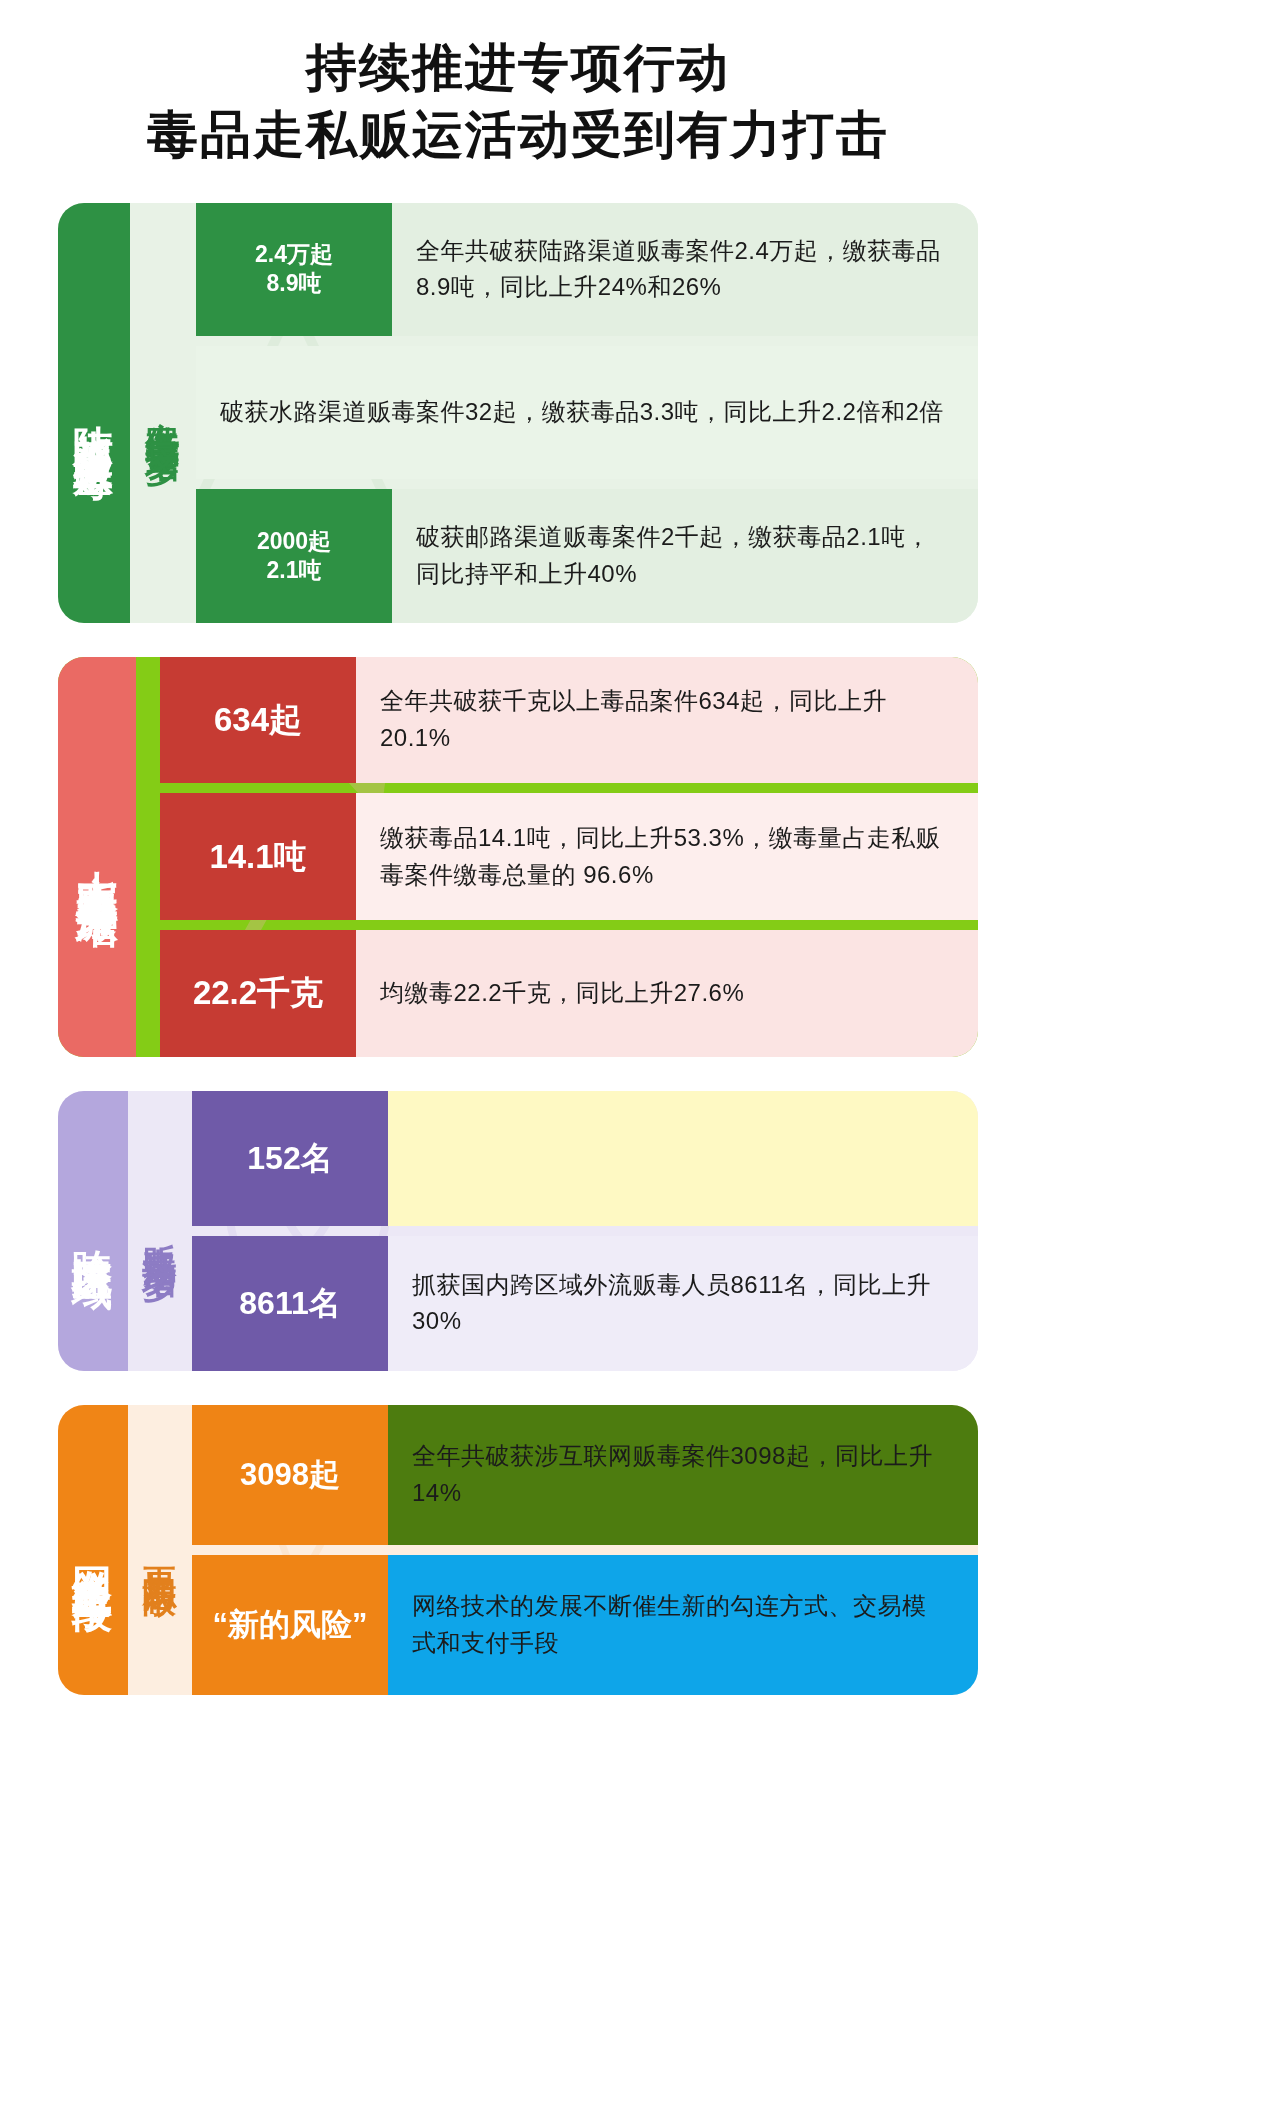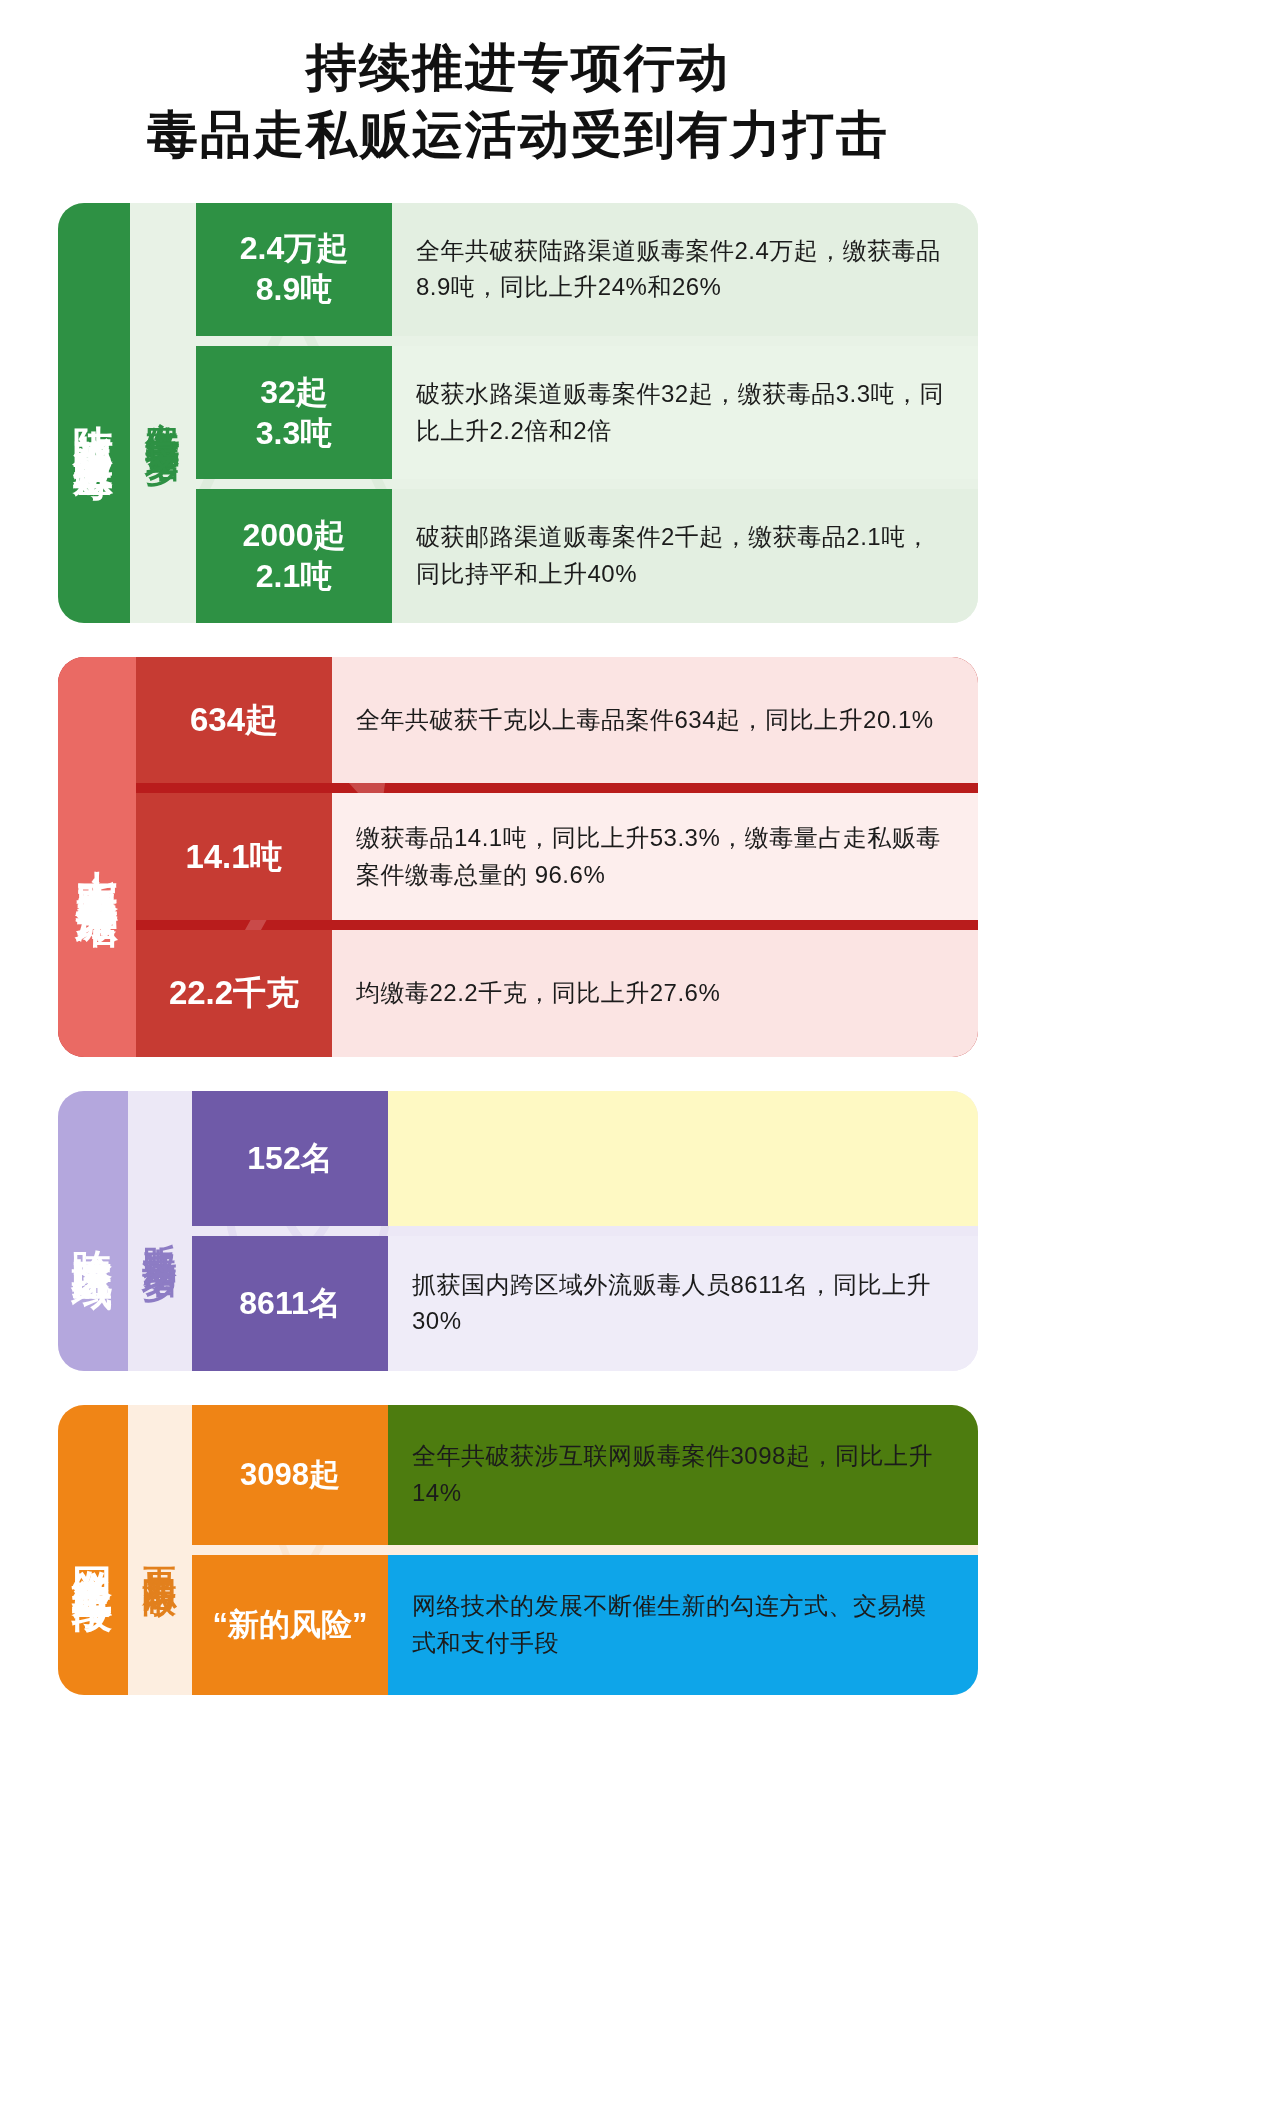--- a/index.html
+++ b/index.html
@@ -90,21 +90,21 @@
   }
   .stat {
     width: 196px;
     flex-shrink: 0;
     display: flex;
     flex-direction: column;
     align-items: center;
     justify-content: center;
     color: #ffffff;
     font-weight: bold;
-    font-size: 32px;
+    font-size: 23px;
     line-height: 1.28;
     text-align: center;
     box-sizing: border-box;
     padding: 10px 4px;
   }
   .stat .stat-b { display: block; }
   .desc {
     flex: 1;
     display: flex;
     align-items: center;
@@ -126,21 +126,21 @@
 
   
   .s1 { background: #e8f2e6; height: 420px; }
   .s1 .vcol.main { background: #2e9144; color: #ffffff; width: 72px; }
   .s1 .vcol.sub  { background: #e8f2e6; color: #2e9144; width: 66px; }
   .s1 .stat { background: #2e9144; }
   .s1 .row { background: #e3efe1; }
   .s1 .row.alt { background: #eaf4e8; }
 
   
-  .s2 { background: #b91c1c; height: 400px; }
+  .s2 { background: #84cc16; height: 400px; gap: 24px; }
   .s2 .vcol.main { background: #ea6a64; color: #ffffff; width: 78px; font-size: 42px; }
   .s2 .stat { background: #c63b33; font-size: 33px; }
   .s2 .row { background: #fbe4e3; }
   .s2 .row.alt { background: #fdeeed; }
 
   
   .s3 { background: #ece8f6; height: 280px; }
   .s3 .vcol.main { background: #b4a7dd; color: #ffffff; width: 70px; }
   .s3 .vcol.sub  { background: #ece8f6; color: #8d7cc4; width: 64px; }
   .s3 .stat { background: #6f5aa8; font-size: 32px; }
@@ -179,24 +179,20 @@
     <div class="rows">
       <div class="row">
         <div class="stat">
           <span class="stat-b">2.4万起</span>
           <span class="stat-b">8.9吨</span>
         </div>
         <div class="desc">全年共破获陆路渠道贩毒案件2.4万起，缴获毒品8.9吨，同比上升24%和26%</div>
       </div>
       <div class="row-gap"></div>
       <div class="row alt">
-        <div class="stat">
-          <span class="stat-b">32起</span>
-          <span class="stat-b">3.3吨</span>
-        </div>
         <div class="desc">破获水路渠道贩毒案件32起，缴获毒品3.3吨，同比上升2.2倍和2倍</div>
       </div>
       <div class="row-gap"></div>
       <div class="row">
         <div class="stat">
           <span class="stat-b">2000起</span>
           <span class="stat-b">2.1吨</span>
         </div>
         <div class="desc">破获邮路渠道贩毒案件2千起，缴获毒品2.1吨，同比持平和上升40%</div>
       </div>

